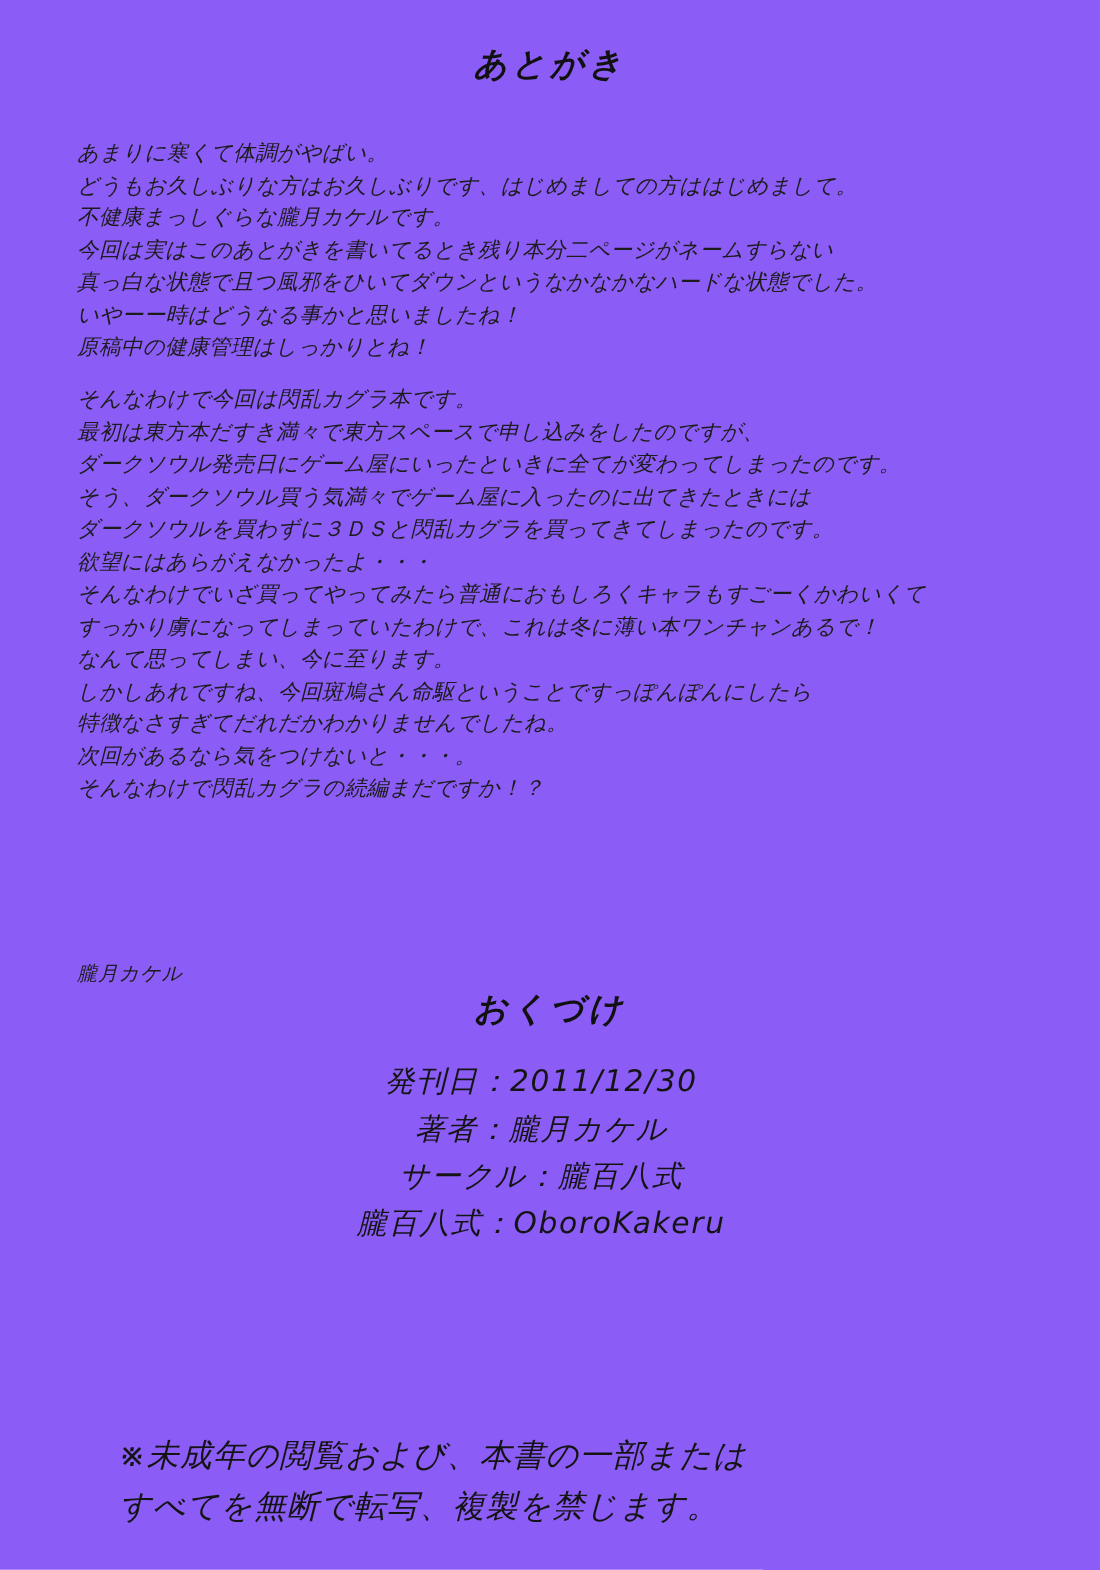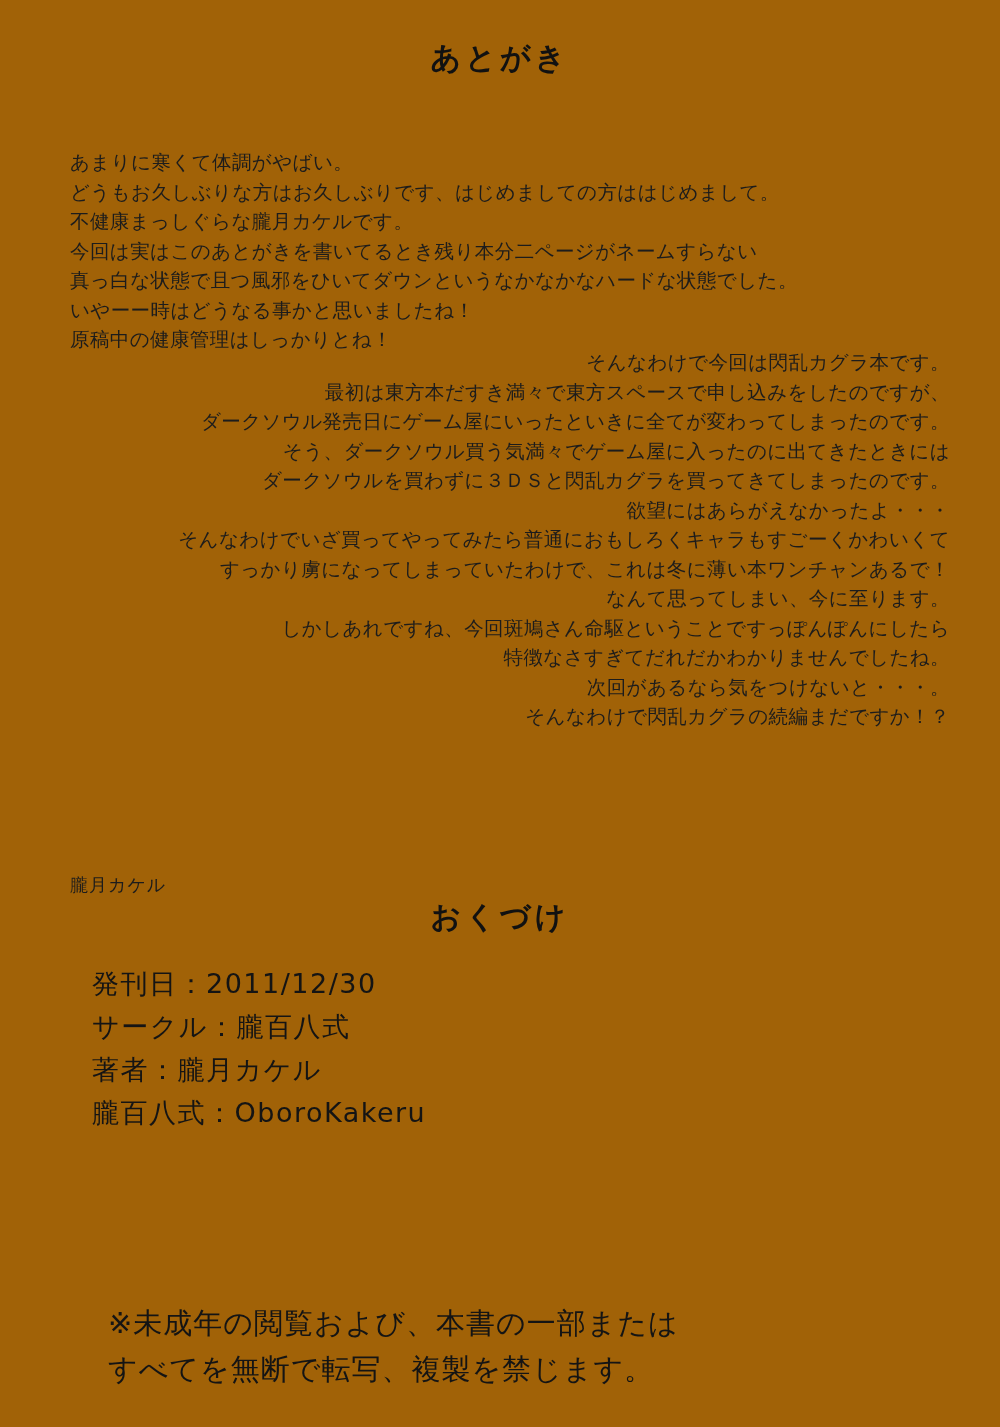--- a/index.html
+++ b/index.html
@@ -11,21 +11,22 @@
     width: 1000px;
     height: 1427px;
     position: relative;
     font-family: "DejaVu Sans", "Liberation Sans", sans-serif;
     color: #1a1a1a;
     overflow: hidden;
   }
   .page {
     position: absolute;
     inset: 0;
-    background: #a16207;
+    background: #8b5cf6;
+    font-style: italic;
   }
 
   
   .heading {
     text-align: center;
     font-size: 30px;
     font-weight: bold;
     letter-spacing: 4px;
     color: #111;
   }
@@ -46,38 +47,39 @@
   .body-block {
     position: absolute;
     left: 70px;
     width: 880px;
     font-size: 19.5px;
     line-height: 29.5px;
     letter-spacing: 0.4px;
     color: #1c1c1c;
     white-space: pre-wrap;
   }
-  #para-1 { top: 124px; margin-top: 24px; }
-  #para-2 { top: 348px; text-align: right; }
+  #para-1 { top: 124px; }
+  #para-2 { top: 348px; }
   #para-3 { top: 733px; }
   #signature {
     position: absolute;
     left: 70px;
     top: 873px;
     font-size: 18px;
     letter-spacing: 1px;
     color: #1c1c1c;
   }
 
   
   .colophon-list {
     position: absolute;
     left: 92px;
     top: 962px;
     width: 800px;
+    text-align: center;
   }
   .colophon-row {
     font-size: 27px;
     line-height: 43px;
     letter-spacing: 1.5px;
     color: #141414;
     white-space: pre;
   }
 
   
@@ -123,21 +125,21 @@
 次回があるなら気をつけないと・・・。
 そんなわけで閃乱カグラの続編まだですか！？</div>
 
 
   <div id="signature">朧月カケル</div>
 
   <div class="heading" id="colophon-heading">おくづけ</div>
 
   <div class="colophon-list">
     <div class="colophon-row"><span>発刊日</span><span>：</span><span>2011/12/30</span></div>
+    <div class="colophon-row"><span>著者</span><span>：</span><span>朧月カケル</span></div>
     <div class="colophon-row"><span>サークル</span><span>：</span><span>朧百八式</span></div>
-    <div class="colophon-row"><span>著者</span><span>：</span><span>朧月カケル</span></div>
     <div class="colophon-row"><span>朧百八式</span><span>：</span><span>OboroKakeru</span></div>
   </div>
 
   <div class="notice">※未成年の閲覧および、本書の一部または
 すべてを無断で転写、複製を禁じます。</div>
 
 </div>
 
 </body></html>

